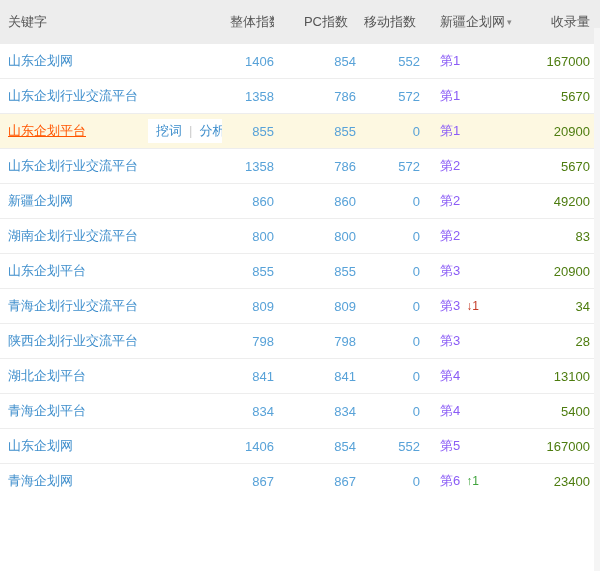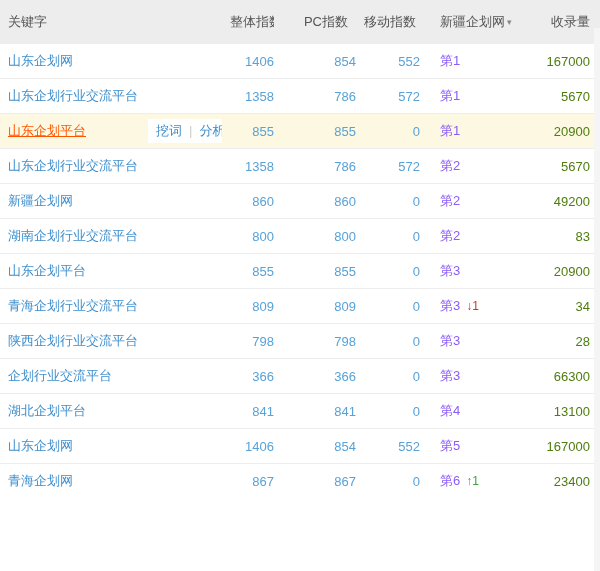--- a/index.html
+++ b/index.html
@@ -198,43 +198,43 @@
     <td class="c-overall">798</td>
     <td class="c-pc">798</td>
     <td class="c-mobile">0</td>
     <td class="c-rank">
       <span class="rank-text">第3</span>
     </td>
     <td class="c-volume">28</td>
   </tr>
         <tr>
     <td class="c-keyword">
-      <a class="kw">企划行业交流平台</a>
-      
-    </td>
-    <td class="c-overall">366</td>
-    <td class="c-pc">366</td>
-    <td class="c-mobile">0</td>
-    <td class="c-rank">
-      <span class="rank-text">第3</span>
-    </td>
-    <td class="c-volume">66300</td>
-  </tr>
-        <tr>
-    <td class="c-keyword">
       <a class="kw">湖北企划平台</a>
       
     </td>
     <td class="c-overall">841</td>
     <td class="c-pc">841</td>
     <td class="c-mobile">0</td>
     <td class="c-rank">
       <span class="rank-text">第4</span>
     </td>
     <td class="c-volume">13100</td>
+  </tr>
+        <tr>
+    <td class="c-keyword">
+      <a class="kw">青海企划平台</a>
+      
+    </td>
+    <td class="c-overall">834</td>
+    <td class="c-pc">834</td>
+    <td class="c-mobile">0</td>
+    <td class="c-rank">
+      <span class="rank-text">第4</span>
+    </td>
+    <td class="c-volume">5400</td>
   </tr>
         <tr>
     <td class="c-keyword">
       <a class="kw">山东企划网</a>
       
     </td>
     <td class="c-overall">1406</td>
     <td class="c-pc">854</td>
     <td class="c-mobile">552</td>
     <td class="c-rank">

